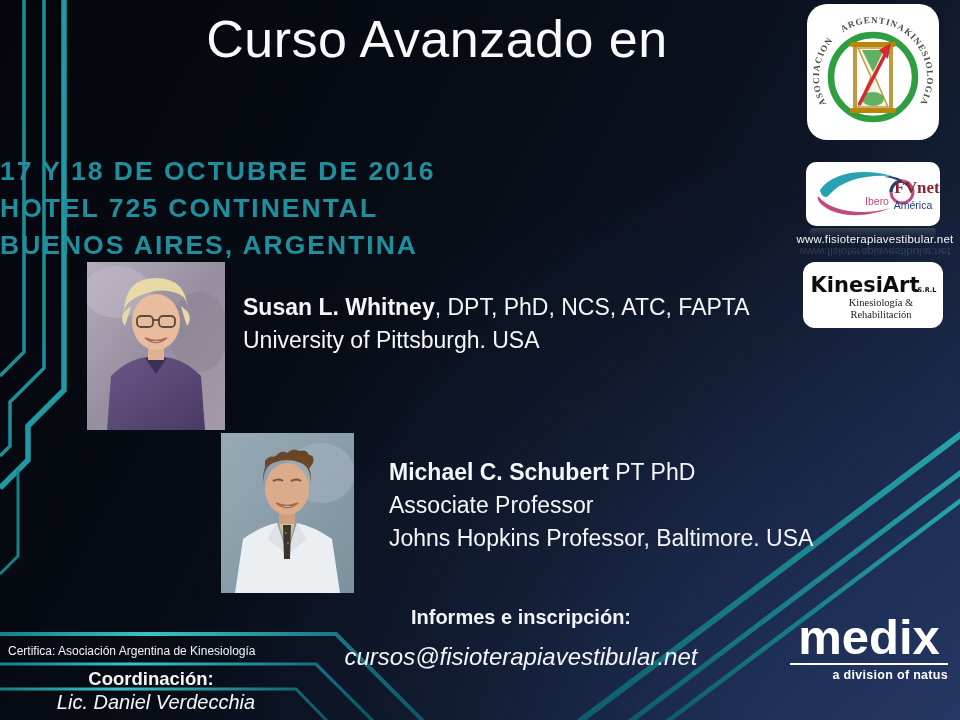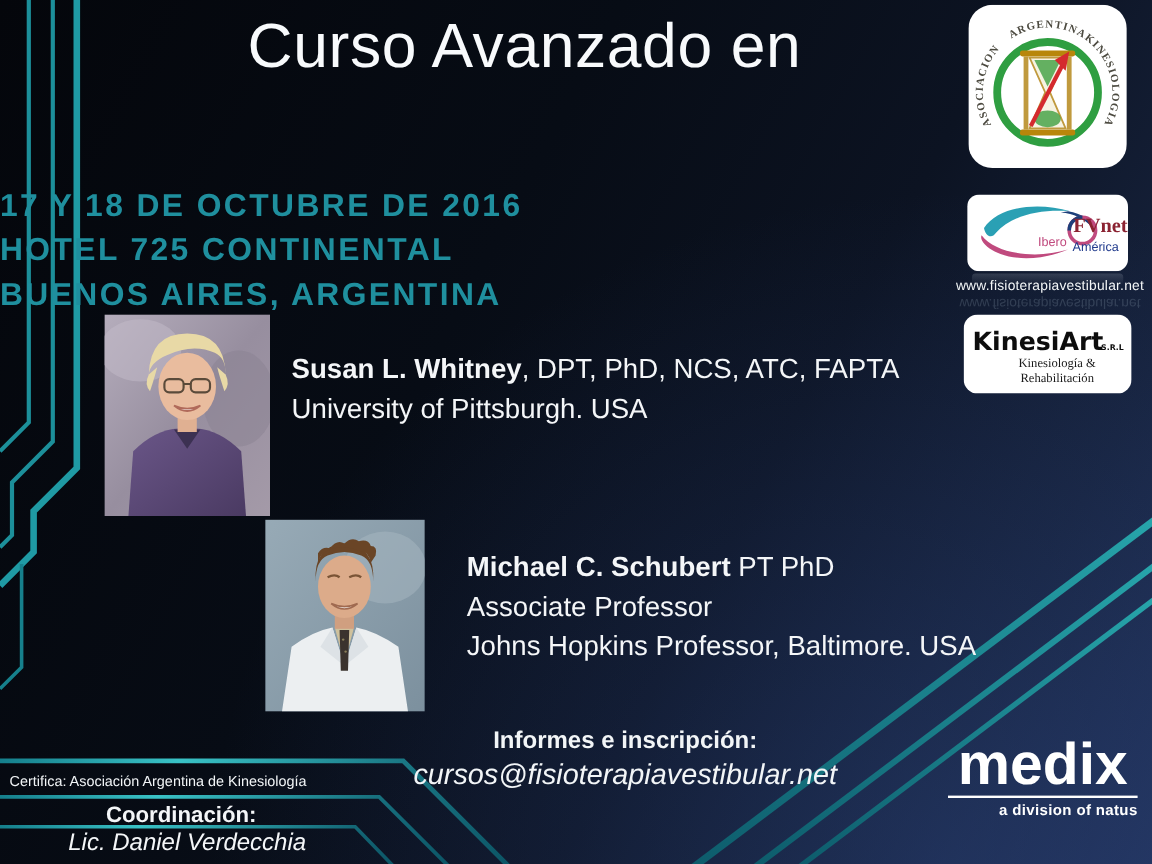--- a/index.html
+++ b/index.html
@@ -27,21 +27,21 @@
                 background:linear-gradient(#cfd8e2,rgba(255,255,255,0));opacity:.18;border-radius:3px;}
 
   .speaker-text{color:#f4f6f8;font-size:23px;line-height:33px;}
   .speaker-text b{font-weight:bold;}
   .sp1{left:243px;top:291px;width:540px;}
   .sp2{left:362px;top:456px;width:520px;margin-left:27px;}
   .photo{position:absolute;z-index:1;}
 
   .contact{left:241px;top:606px;width:560px;text-align:center;color:#f2f5f7;}
   .contact .lbl{font-size:20px;font-weight:bold;line-height:22px;}
-  .contact .mail{font-size:24px;font-style:italic;line-height:30px;margin-top:3px;}
+  .contact .mail{font-size:24px;font-style:italic;line-height:30px;margin-top:14px;}
 
   .certifica{left:8px;top:641px;width:330px;color:#f2f5f7;font-size:12px;line-height:20px;}
   .coordinacion{left:0;top:667px;width:302px;text-align:center;color:#f4f6f8;font-size:18.5px;font-weight:bold;line-height:23px;}
   .coordinator{left:0;top:690px;width:312px;text-align:center;color:#f4f6f8;font-size:20px;font-style:italic;line-height:25px;}
 
   .medix{left:790px;top:612px;width:158px;z-index:2;color:#fff;}
   .medix .name{font-size:49px;font-weight:bold;line-height:50px;letter-spacing:0;text-align:center;}
   .medix .rule{height:2px;background:#fff;margin-top:1px;}
   .medix .tag{font-size:12.5px;font-weight:bold;letter-spacing:.3px;text-align:right;margin-top:3px;}
 </style>

